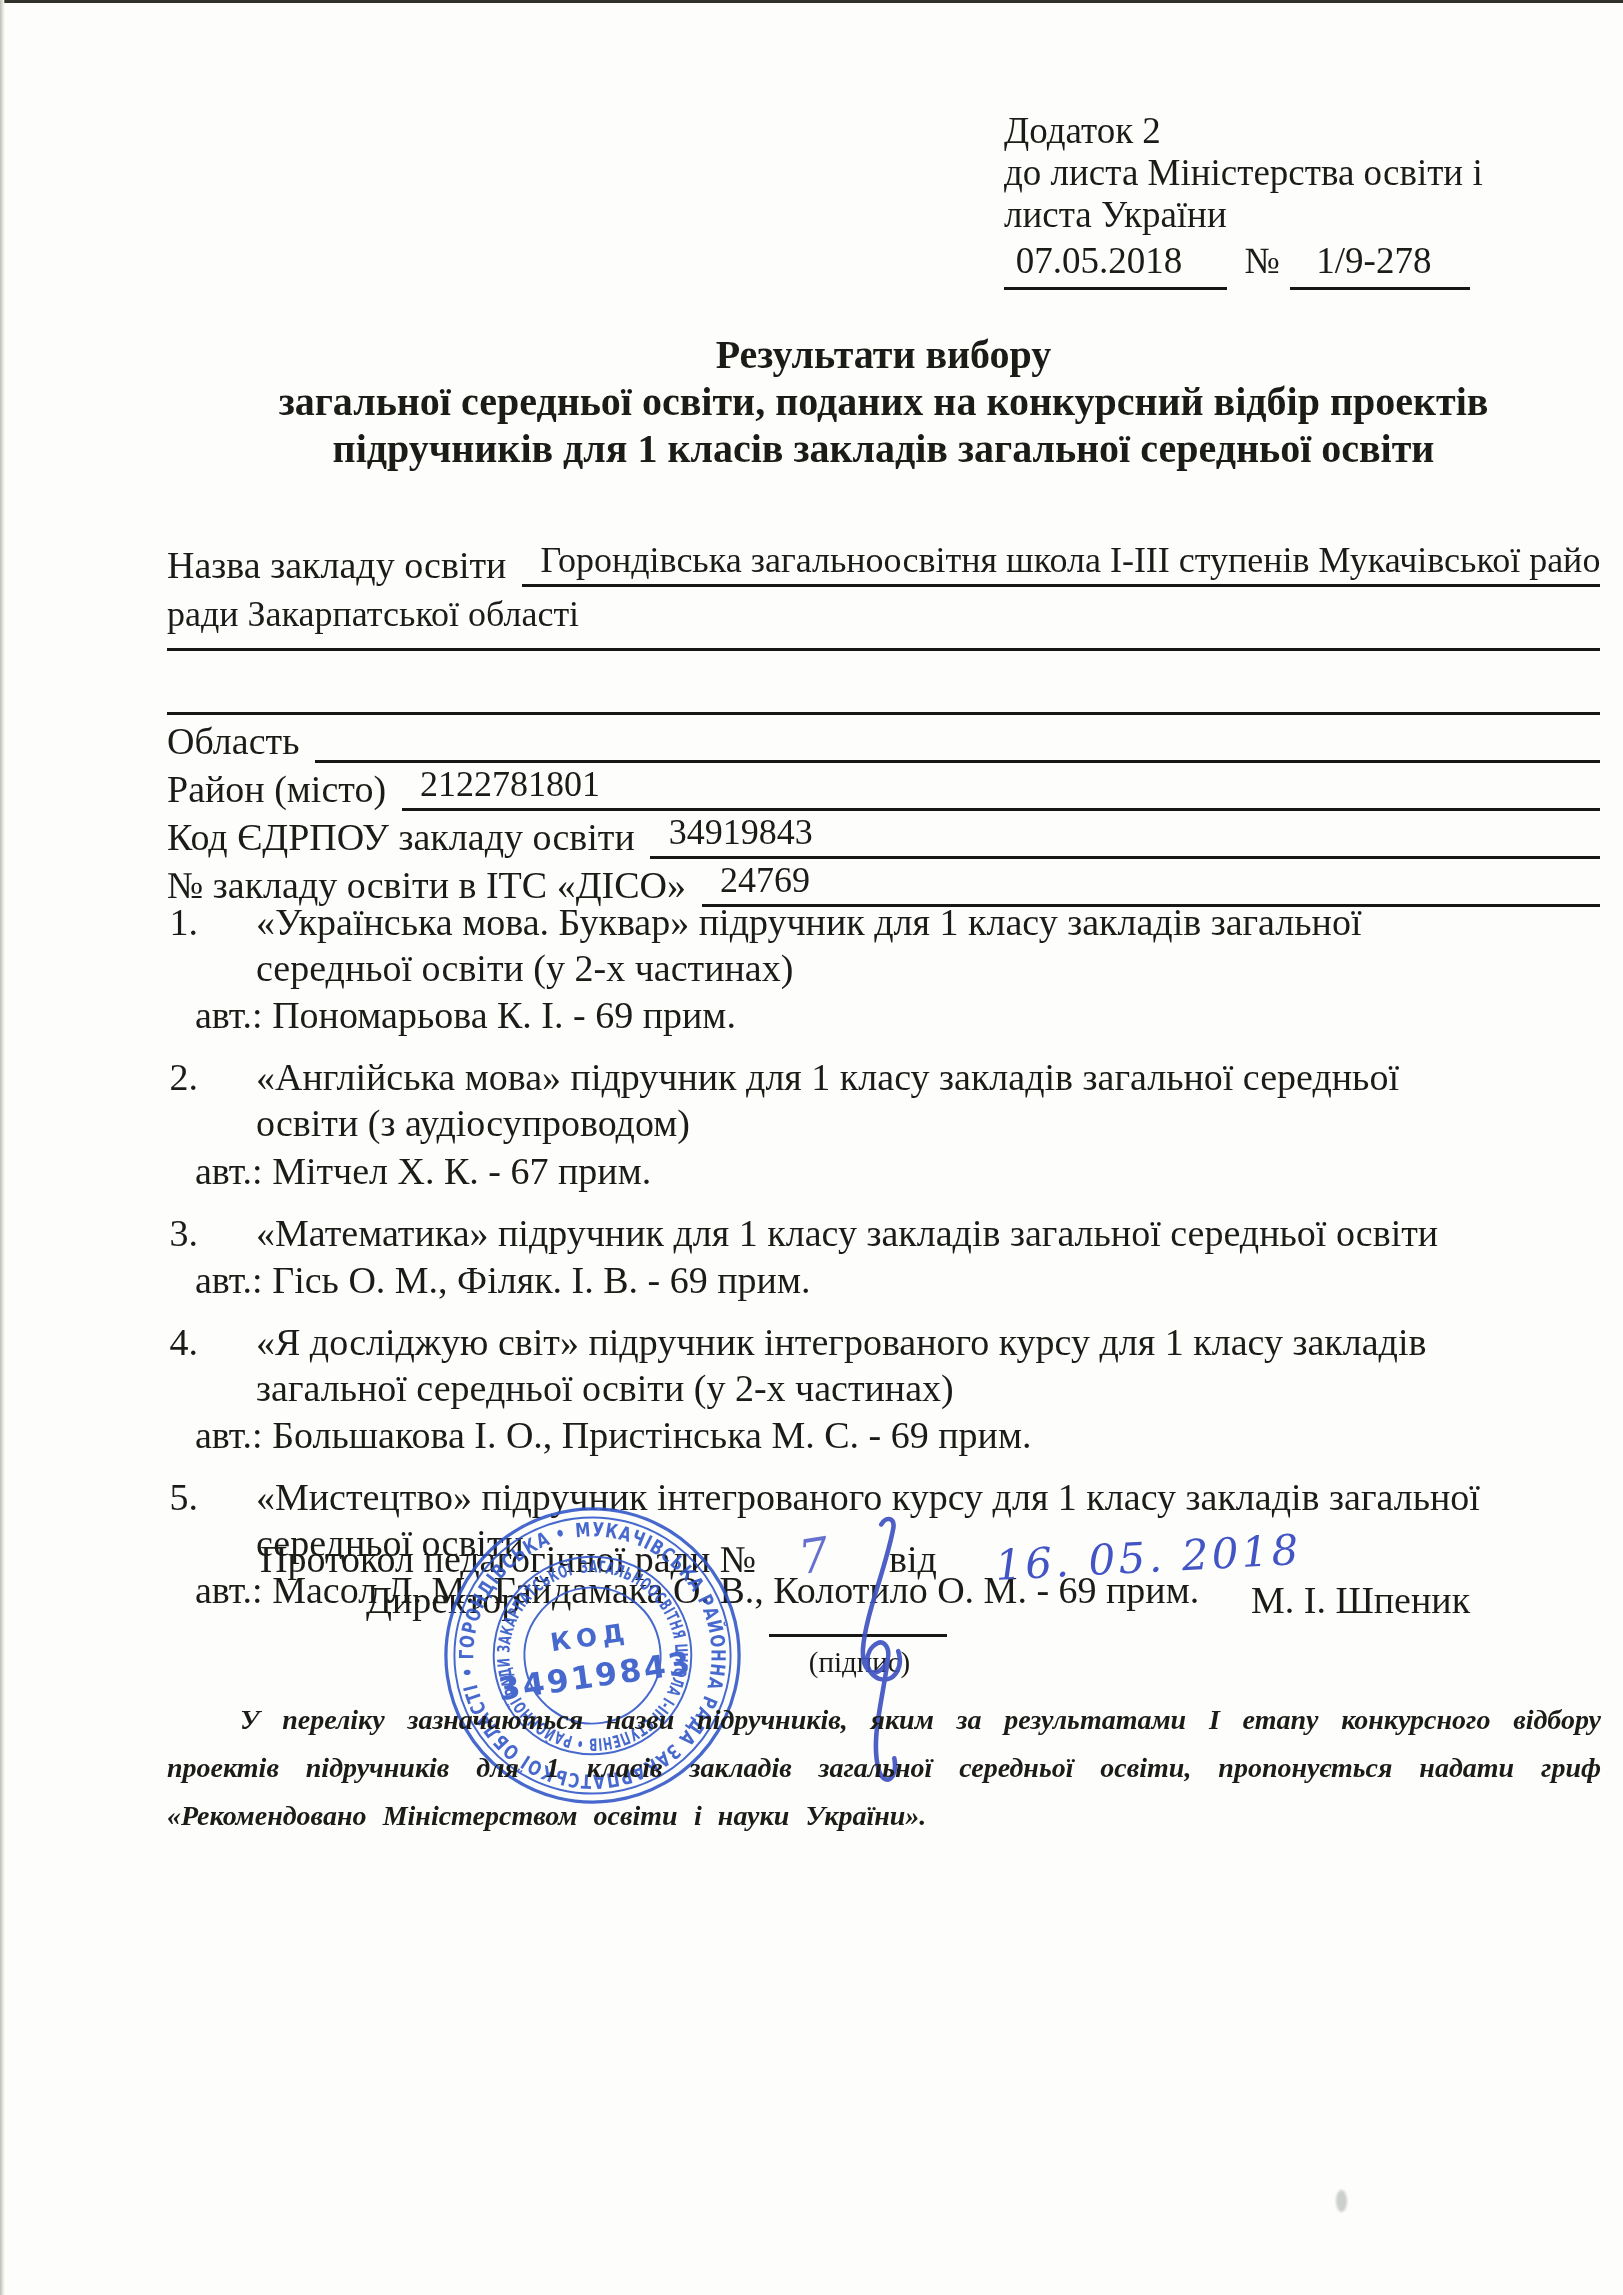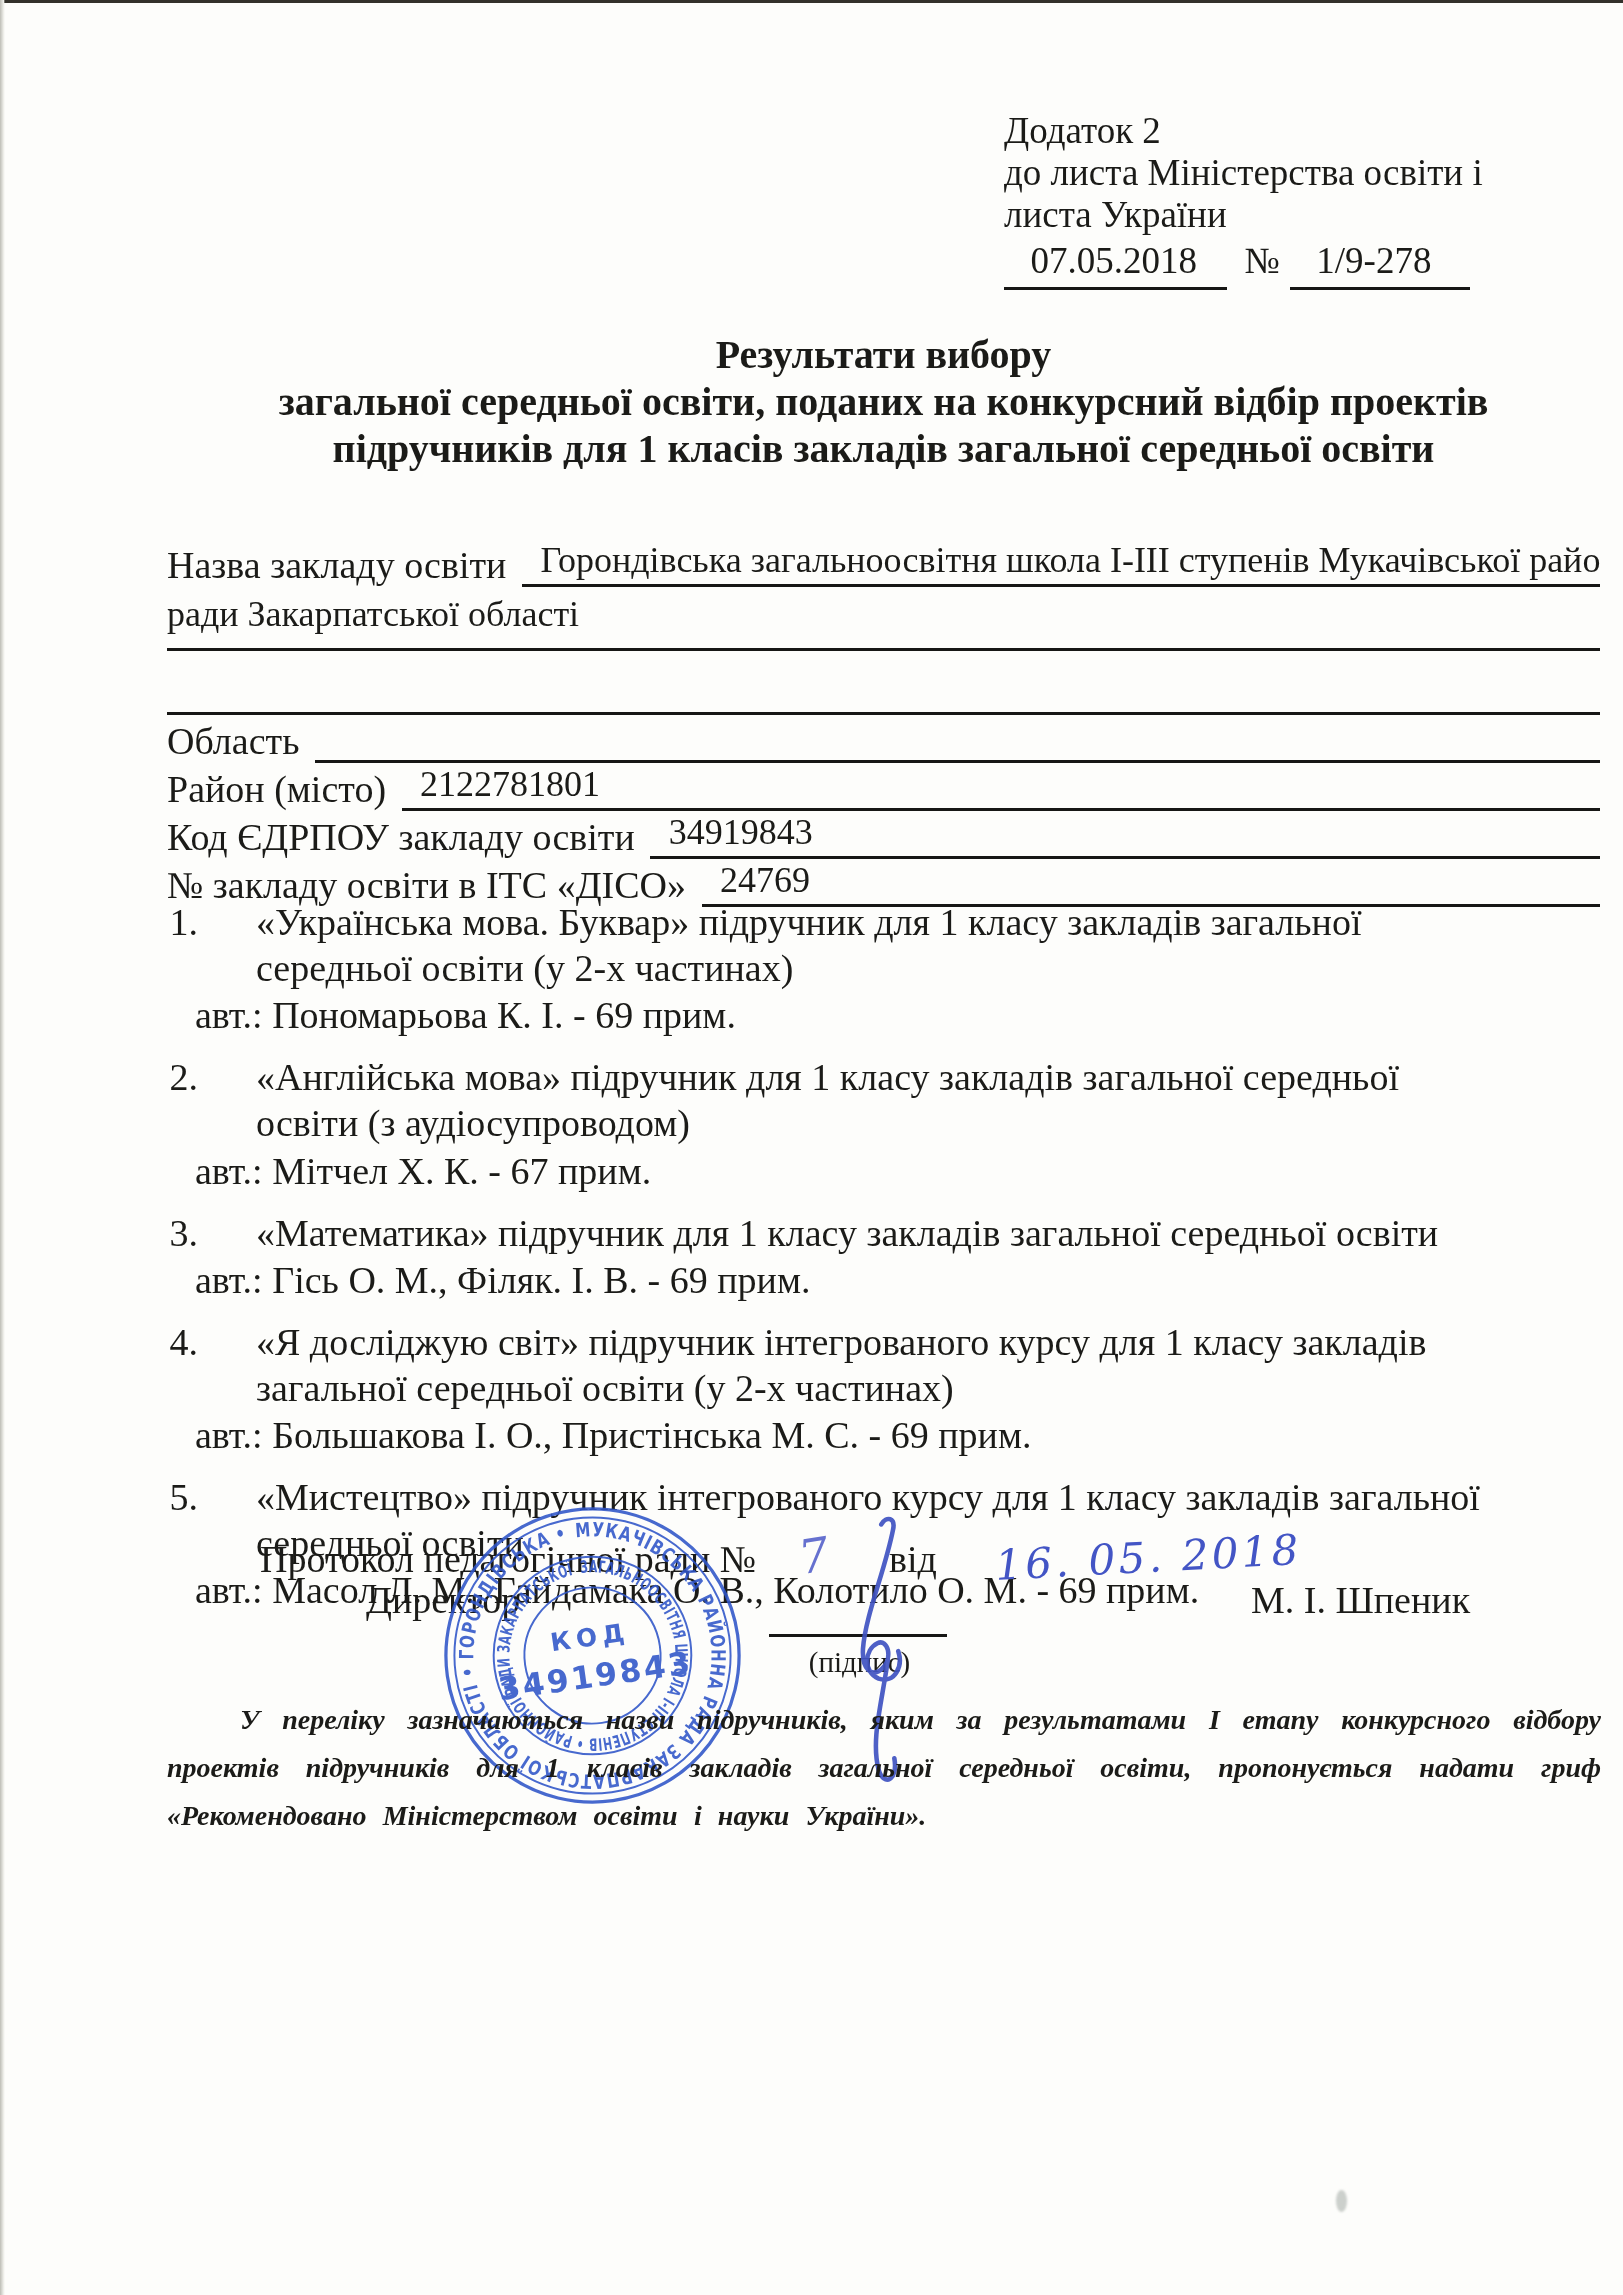--- a/index.html
+++ b/index.html
@@ -14,21 +14,21 @@
   .page{position:absolute;inset:0;}
   
   .edge-top{position:absolute;left:0;top:0;width:100%;height:3.3px;background:#33312b;}
   .edge-left{position:absolute;left:0;top:0;width:5.2px;height:100%;
     background:linear-gradient(to right,#bdbdb6,#eeeee9 70%,rgba(255,255,255,0));}
   .speck{position:absolute;left:1336px;top:2190px;width:10.5px;height:22px;border-radius:50%;
     background:#ccd0cc;filter:blur(1.3px);}
   
   .hdr{position:absolute;left:1004px;top:110px;width:510px;font-size:37px;line-height:42px;}
   .hdr-date-row{display:flex;align-items:baseline;margin-top:3.9px;}
-  .u-date{border-bottom:3.3px solid #171715;padding:0 15.7px 5.2px 11.8px;min-width:196px;text-align:center;}
+  .u-date{border-bottom:3.3px solid #171715;padding:0 15.7px 5.2px 11.8px;min-width:196px;}
   .hdr-no{margin:0 10.5px 0 17px;}
   .u-num{border-bottom:3.3px solid #171715;padding:0 19.6px 5.2px 26px;min-width:134px;}
   
   .title{position:absolute;left:167px;top:331px;width:1433px;text-align:center;
     font-weight:bold;font-size:40px;line-height:47px;}
   
   .form{position:absolute;left:167px;top:539px;width:1433px;font-size:38px;}
   .frow{display:flex;align-items:flex-end;height:48px;}
   .frow .lbl{white-space:nowrap;padding-right:15.7px;}
   .frow .val{flex:1;border-bottom:3.3px solid #171715;padding:0 0 3.3px 18.3px;font-size:36px;white-space:nowrap;overflow:hidden;}

